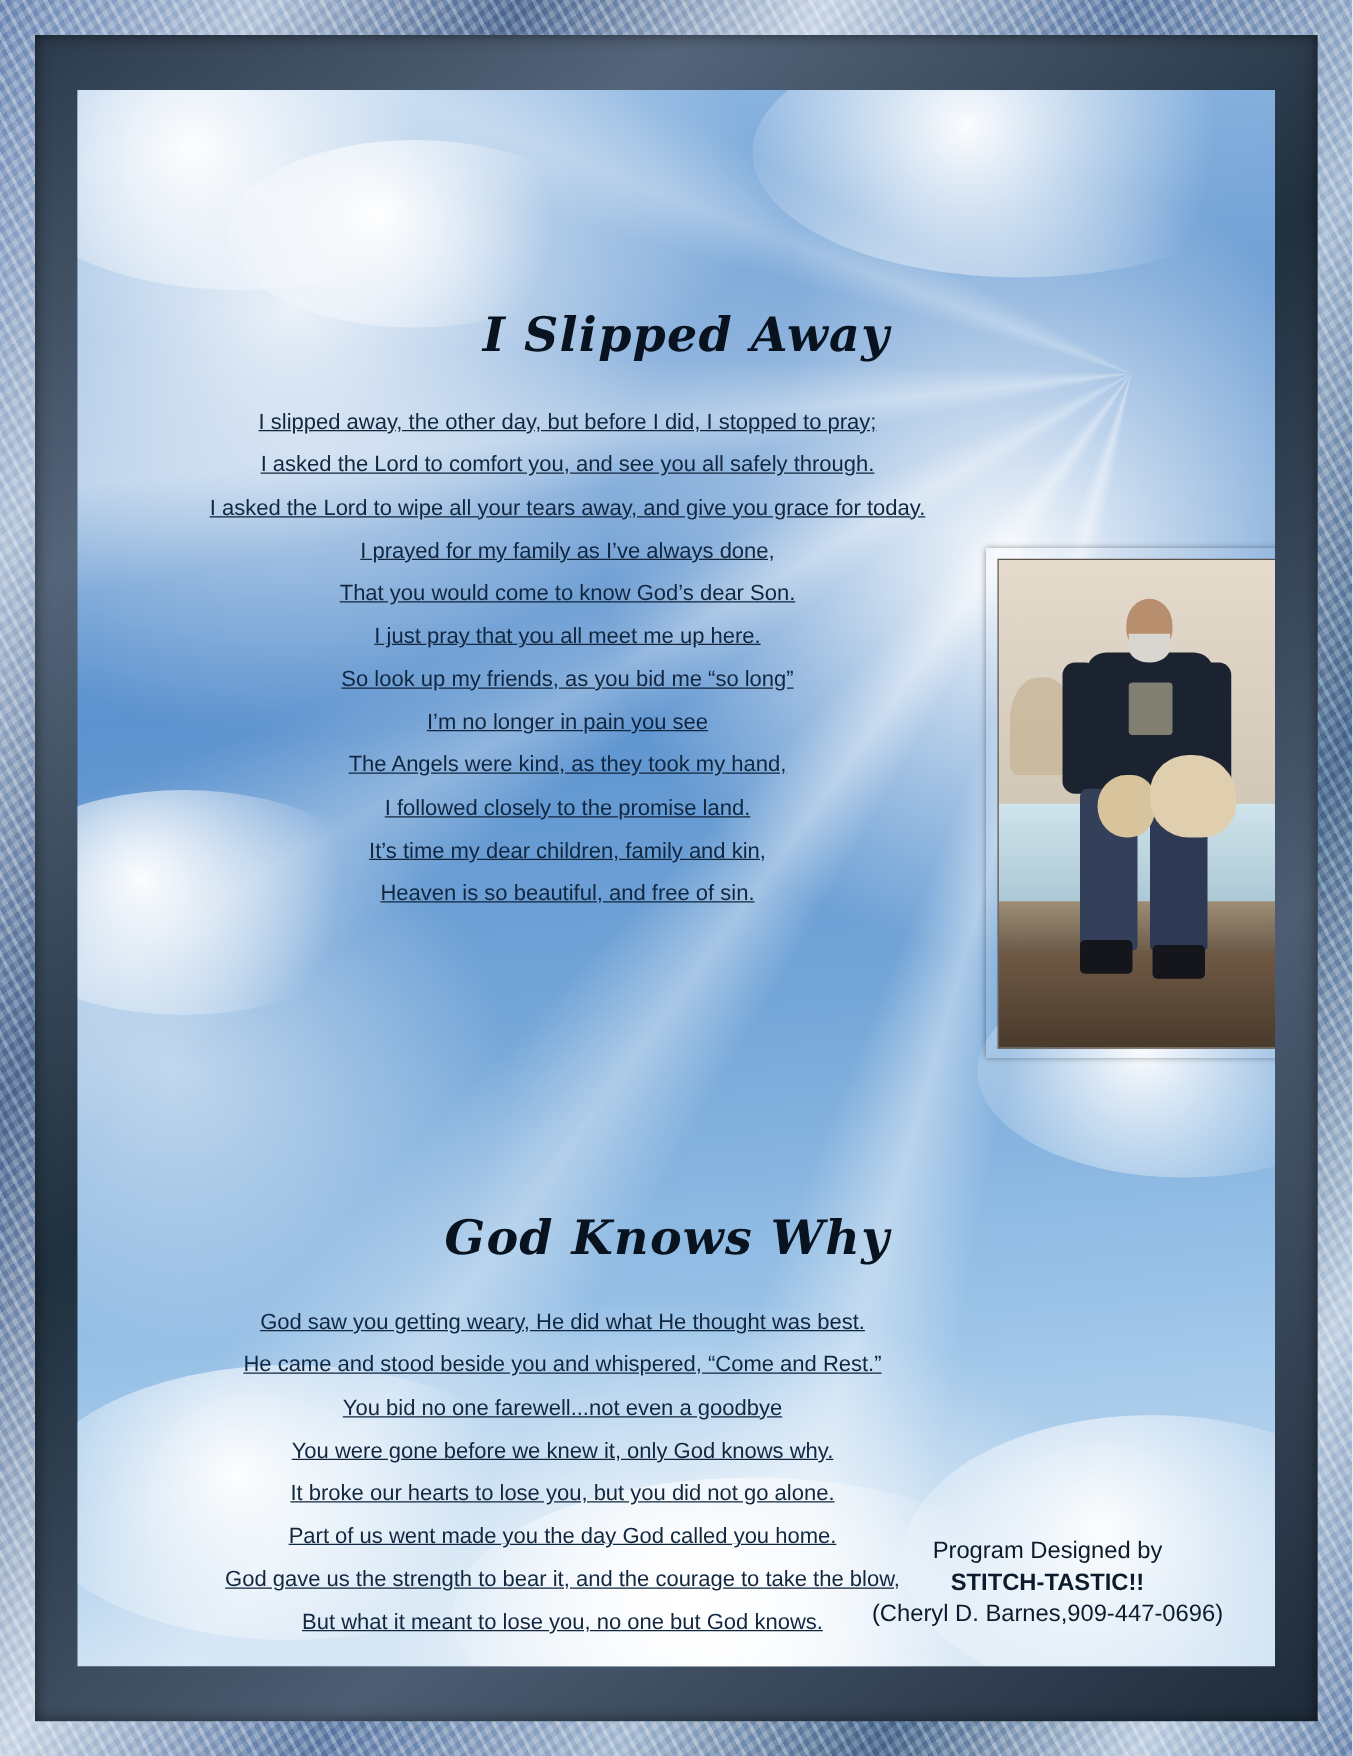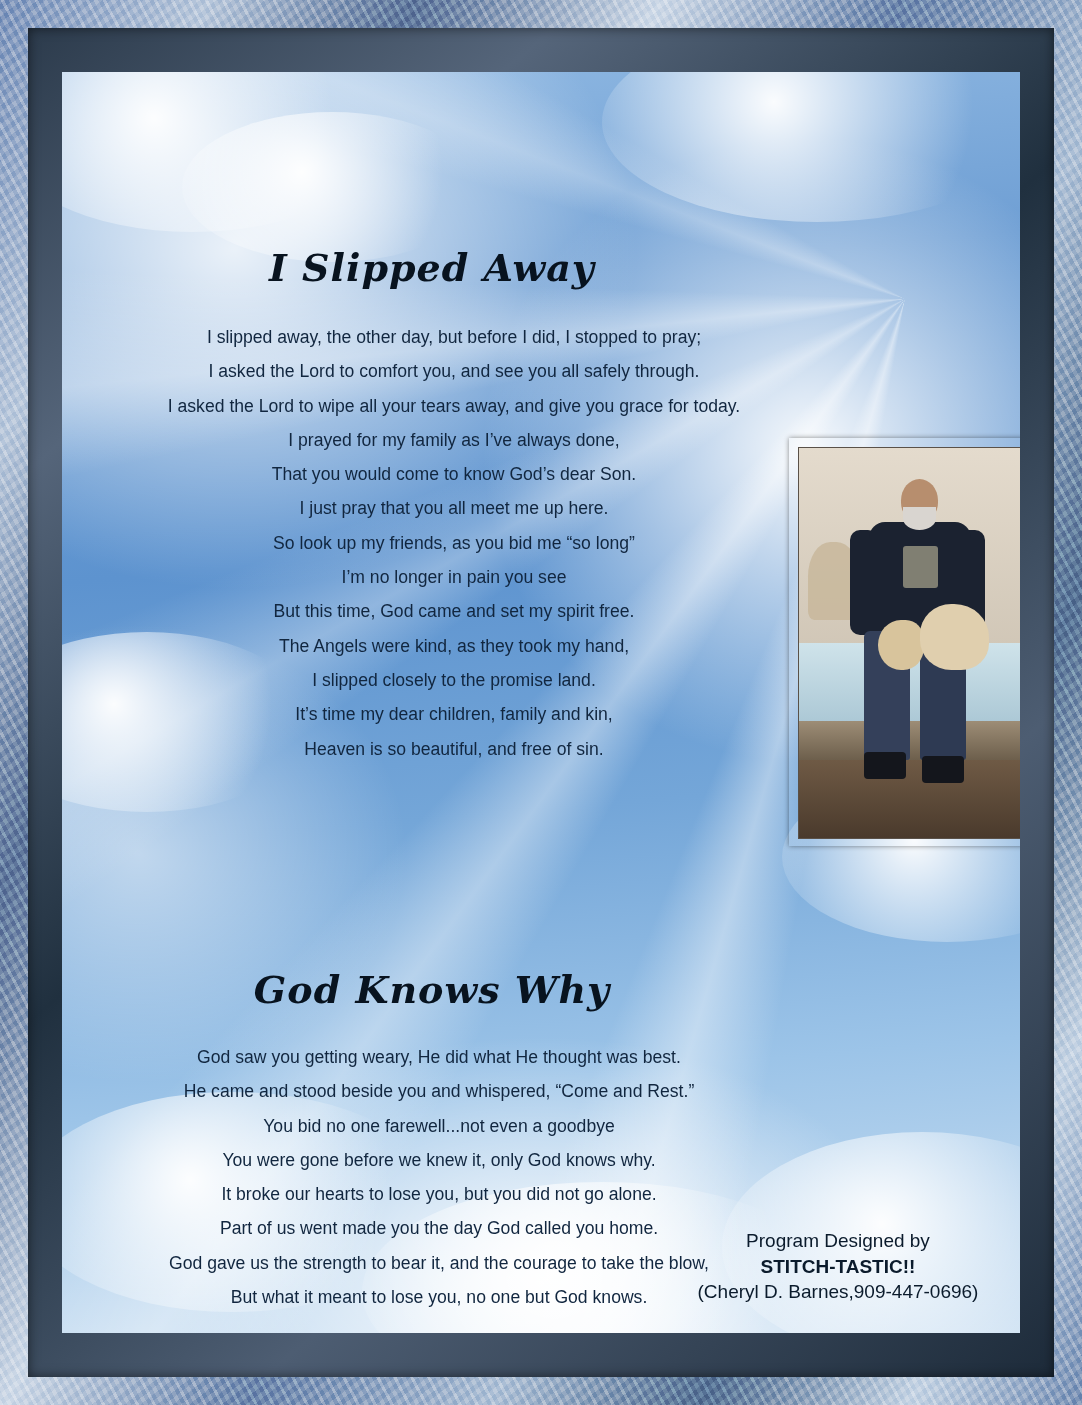--- a/index.html
+++ b/index.html
@@ -85,41 +85,42 @@
     pointer-events: none;
   }
 
   
   .content {
     position: absolute;
     inset: 0;
     color: #10243d;
   }
   .poem-title {
-    text-align: center;
+    text-align: right;
     font-family: "DejaVu Serif", serif;
     font-style: italic;
     font-weight: 700;
     font-size: 38px;
     color: #08131f;
     letter-spacing: 1px;
   }
   .poem-body {
     text-align: center;
     font-size: 17.6px;
     line-height: 1.95;
     color: #11263f;
+    text-decoration: underline;
   }
   .poem-line { margin: 0; }
 
   #poem1-title { position: absolute; left: 90px; top: 148px; width: 560px; }
   #poem1-body  { position: absolute; left: 52px; top: 248px; width: 680px; }
 
   #poem2-title { position: absolute; left: 90px; top: 868px; width: 560px; margin-top: 27px; }
-  #poem2-body  { position: absolute; left: 12px; top: 968px; width: 730px; }
+  #poem2-body  { position: absolute; left: 23px; top: 968px; width: 730px; }
 
   
   .photo-wrap {
     position: absolute;
     left: 727px;
     top: 366px;
     width: 250px;
     height: 408px;
     padding: 9px;
     box-sizing: border-box;
@@ -195,23 +196,22 @@
 
       <div class="poem-body" id="poem1-body">
         <p class="poem-line">I slipped away, the other day, but before I did, I stopped to pray;</p>
         <p class="poem-line">I asked the Lord to comfort you, and see you all safely through.</p>
         <p class="poem-line">I asked the Lord to wipe all your tears away, and give you grace for today.</p>
         <p class="poem-line">I prayed for my family as I’ve always done,</p>
         <p class="poem-line">That you would come to know God’s dear Son.</p>
         <p class="poem-line">I just pray that you all meet me up here.</p>
         <p class="poem-line">So look up my friends, as you bid me “so long”</p>
         <p class="poem-line">I’m no longer in pain you see</p>
-        <p class="poem-line">But this time, God came and set my spirit free.</p>
         <p class="poem-line">The Angels were kind, as they took my hand,</p>
-        <p class="poem-line">I slipped closely to the promise land.</p>
+        <p class="poem-line">I followed closely to the promise land.</p>
         <p class="poem-line">It’s time my dear children, family and kin,</p>
         <p class="poem-line">Heaven is so beautiful, and free of sin.</p>
       </div>
 
       <div class="photo-wrap">
         <div class="photo">
           <div class="ph-wall"></div>
           <div class="ph-lamp"></div>
           <div class="ph-bed"></div>
           <div class="ph-bedfr"></div>

